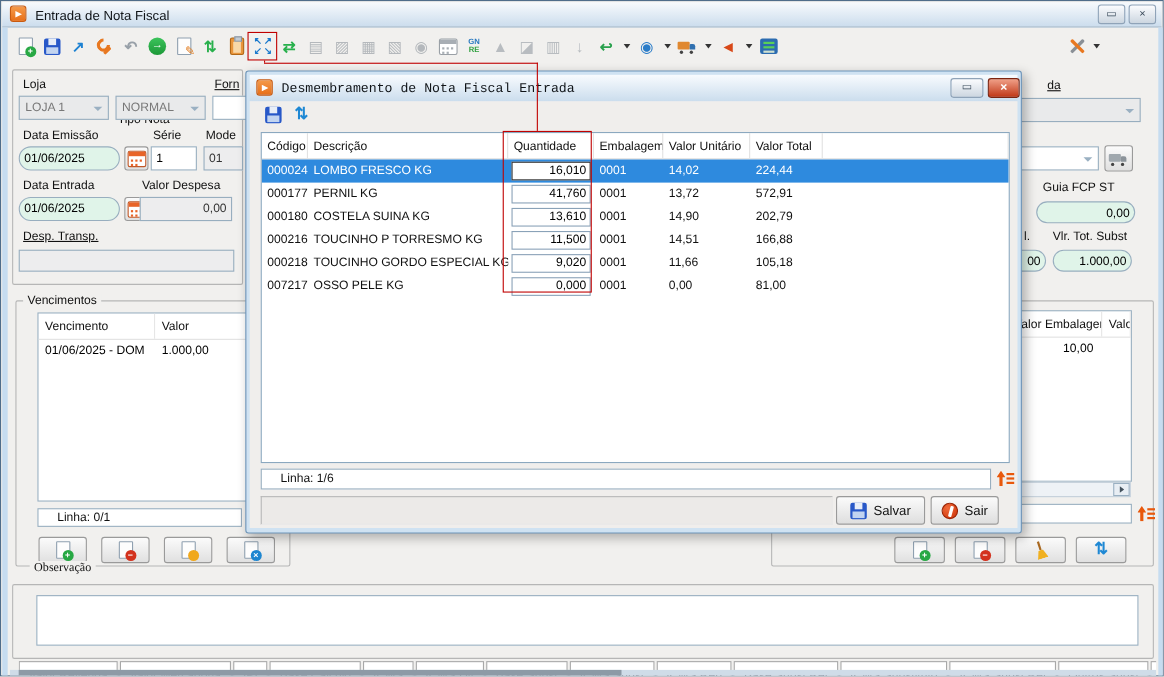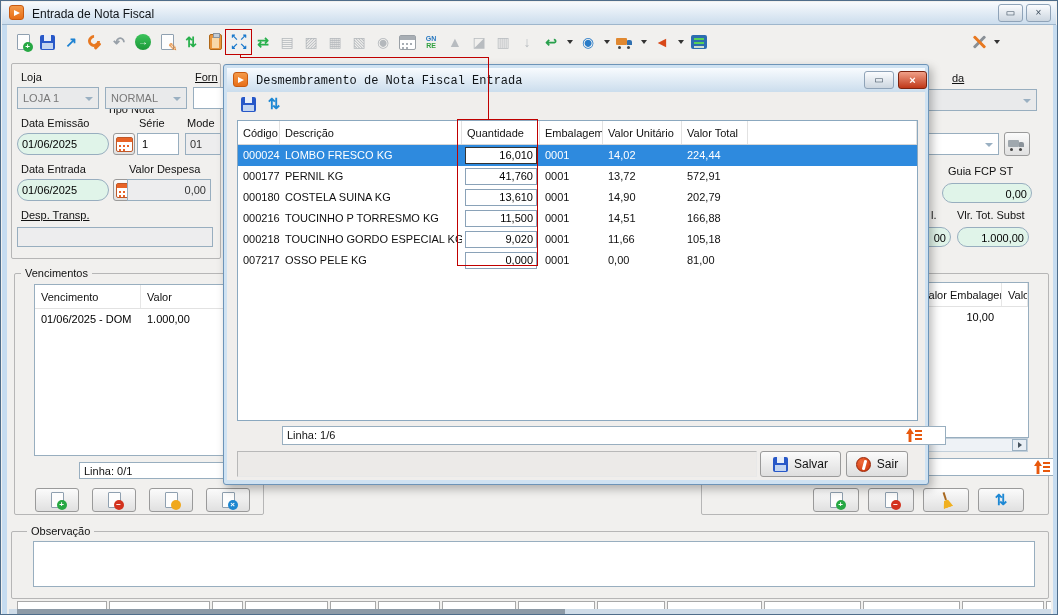--- a/index.html
+++ b/index.html
@@ -100,21 +100,21 @@
     padding-left:5px;color:#111;white-space:nowrap;overflow:hidden;}
   .combo.dis{background:#e9eaeb;color:#787878;}
   .combo .ctri{position:absolute;right:5px;top:9px;border-left:4px solid transparent;
     border-right:4px solid transparent;border-top:4px solid #9ab0c2;}
   .grp{position:absolute;border:1px solid #b6b6b6;border-radius:2px;}
   .gcap{position:absolute;font-size:11px;color:#111;background:#f1f0ee;padding:0 4px;white-space:nowrap;z-index:2;}
   .btn{position:absolute;display:flex;align-items:center;justify-content:center;gap:5px;
     background:linear-gradient(#fbfbfb,#e0e0e0);border:1px solid #9a9a9a;border-radius:3px;
     font-size:11px;color:#111;}
   .sbar{position:absolute;background:#fff;border:1px solid #98aebf;font-size:11px;line-height:14px;
-    padding:1px 4px;color:#111;white-space:nowrap;overflow:hidden;margin-left:45px;}
+    padding:1px 17px;color:#111;white-space:nowrap;overflow:hidden;}
   .mini-table{position:absolute;background:#fff;border:1px solid #98aebf;overflow:hidden;}
   .mt-head{display:grid;height:24px;border-bottom:1px solid #e2e2e2;}
   .mt-head span{font-size:11px;line-height:24px;padding-left:6px;border-right:1px solid #e6e6e6;
     color:#111;white-space:nowrap;overflow:hidden;}
   .mt-row{display:grid;height:20px;}
   .mt-row span{font-size:11px;line-height:20px;padding-left:6px;white-space:nowrap;overflow:hidden;}
   .mt-row span.rj{text-align:right;padding-right:8px;}
   
   .dialog{position:absolute;left:222px;top:63px;width:706px;height:421px;background:#cfe2f2;
     border:1px solid #6d94b8;border-radius:3px;box-shadow:3px 4px 10px rgba(0,0,0,.28);z-index:10;}
@@ -403,21 +403,21 @@
       </span>
     </div>
   <div class="btn" style="left:922px;top:487px;width:46px;height:24px;">
       <span class="broom"></span>
     </div>
   <div class="btn" style="left:977px;top:487px;width:46px;height:24px;">
       <span class="gl" style="color:#1e88d4;font-weight:bold;font-size:15px;">⇅</span>
     </div>
 
   <div class="grp" style="left:10px;top:530px;width:1038px;height:68px;"></div>
-  <span class="gcap" style="left:26px;top:524px;">Observação</span>
+  <span class="gcap" style="left:26px;top:509px;font-family:Liberation Serif, serif;">Observação</span>
   <div class="fld" style="left:32px;top:540px;width:1002px;height:46px;"></div>
 
   <div class="bstrip">
       <span class="bcell">Valor Revenda</span>
       <span class="bcell">Valor Mercadoria</span>
       <span class="bcell">IPI</span>
       <span class="bcell">Base Cálculo</span>
       <span class="bcell">ICMS</span>
       <span class="bcell">ICMS Dif</span>
       <span class="bcell">Base Subst</span>

